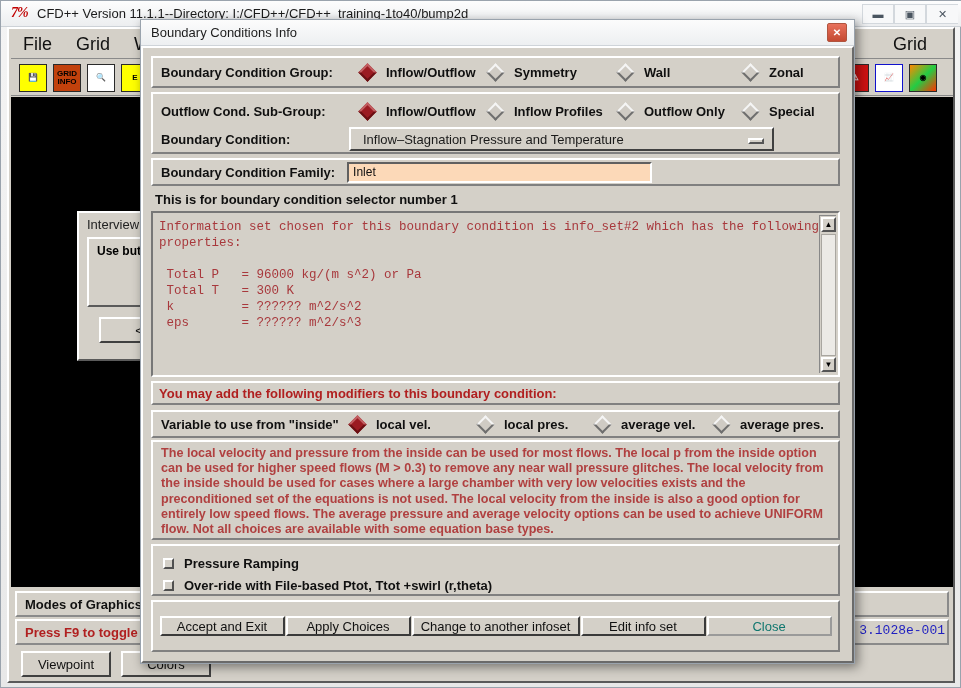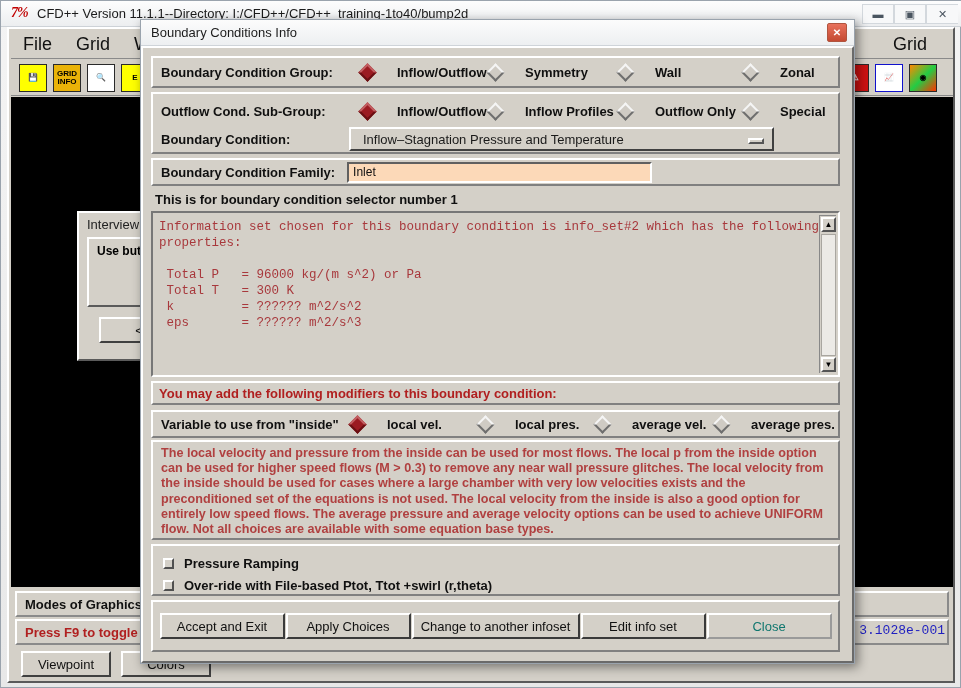--- a/index.html
+++ b/index.html
@@ -178,21 +178,21 @@
     border-top:2px solid #ffffff; border-left:2px solid #ffffff;
     border-right:2px solid #808080; border-bottom:2px solid #808080;
   }
 
   .row-label {
     font-size:13px; font-weight:bold; color:#101010;
     white-space:nowrap;
   }
 
   .radio {
-    display:flex; align-items:center; gap:23px; white-space:nowrap;
+    display:flex; align-items:center; gap:12px; white-space:nowrap;
   }
   .diamond {
     width:13px; height:13px; transform:rotate(45deg);
     border-top:2px solid #f5f5f5; border-left:2px solid #f5f5f5;
     border-right:2px solid #6e6e6e; border-bottom:2px solid #6e6e6e;
     background:#cfcbc4;
   }
   .diamond.on { background:#9b1b22; border-color:#c25f62 #6a1013 #6a1013 #c25f62; }
   .radio-label { font-size:13px; font-weight:bold; color:#101010; }
 
@@ -308,21 +308,21 @@
     border-right:2px solid #505050; border-bottom:2px solid #505050;
   }
   .chk-label { font-size:13px; font-weight:bold; color:#101010; }
 
   #dlg-buttons {
     position:absolute; left:8px; top:552px; width:689px; height:52px;
     display:flex; align-items:center; justify-content:space-around;
     padding:0 6px;
   }
   .dbtn {
-    height:26px; width:125px;
+    height:20px; width:125px;
     background:#d4d0c8;
     border-top:2px solid #ffffff; border-left:2px solid #ffffff;
     border-right:2px solid #3a3a3a; border-bottom:2px solid #3a3a3a;
     display:flex; align-items:center; justify-content:center;
     font-size:13px; color:#111;
   }
   .dbtn.wide { width:168px; }
   .dbtn.disabled { color:#0f766e; border-right-color:#9a9a9a; border-bottom-color:#9a9a9a; }
 </style>
 </head>
@@ -342,21 +342,21 @@
 
     <div id="menubar">
       <div class="menu-item">File</div>
       <div class="menu-item">Grid</div>
       <div class="menu-item">Wizards</div>
       <div class="menu-item" id="menu-help">Grid</div>
     </div>
 
     <div id="toolbar">
       <div class="tbtn">💾</div>
-      <div class="tbtn" style="background:#eab308;">GRID INFO</div>
+      <div class="tbtn" style="background:#c2410c;">GRID INFO</div>
       <div class="tbtn" style="background:#fff;">🔍</div>
       <div class="tbtn">E</div>
       <div style="flex:1"></div>
       <div class="tbtn" style="background:#cc1111;color:#fff;">⚠</div>
       <div class="tbtn" style="background:#fff;border-color:#1111cc;">📈</div>
       <div class="tbtn" style="background:linear-gradient(135deg,#ff8800,#22cc44,#ff3300);">◉</div>
       <div style="width:10px"></div>
     </div>
 
     <div id="canvas"></div>

